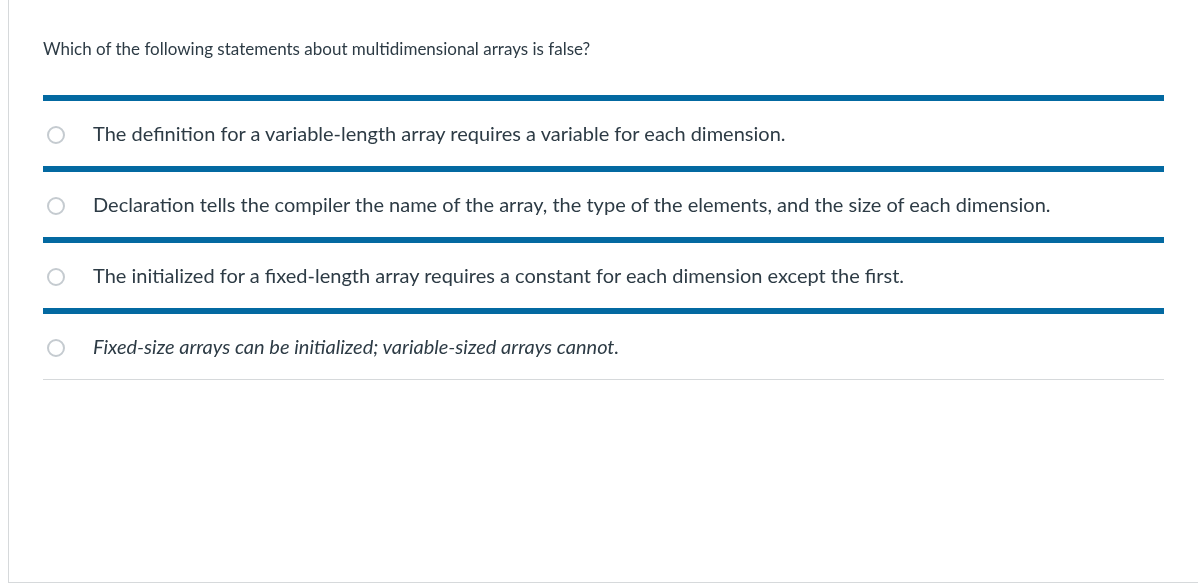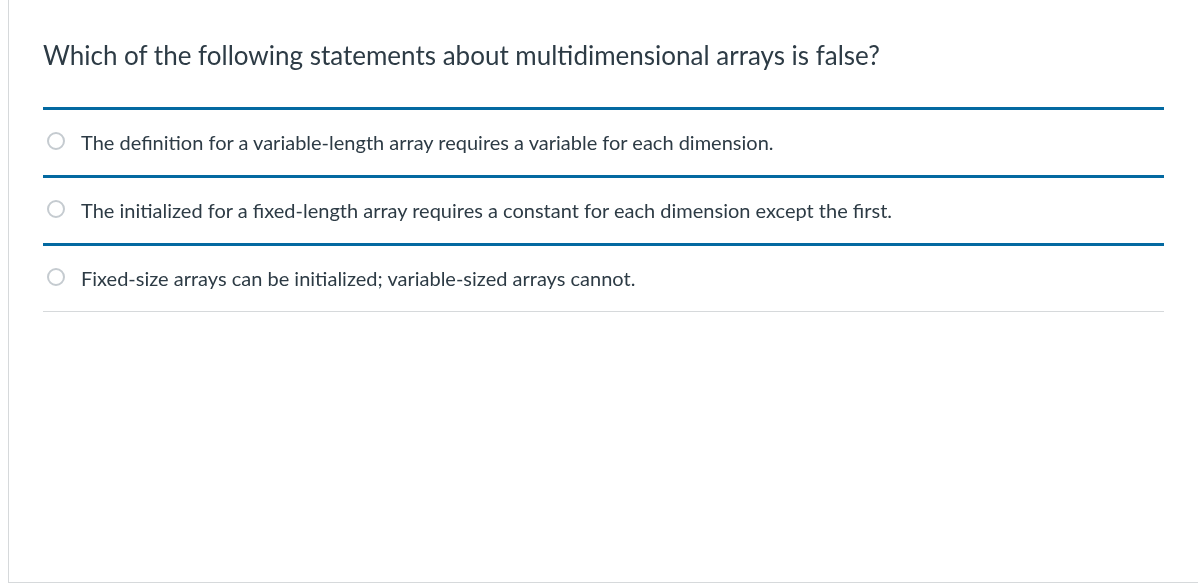--- a/index.html
+++ b/index.html
@@ -17,38 +17,40 @@
     .question-card {
       border: 1px solid #d6d9db;
       border-top: none;
       border-right: none;
       margin: 0 2px 0 8px;
       height: 583px;
       padding: 0;
       background: #fff;
     }
     .question-text {
-      font-size: 26px;
+      font-size: 17px;
       color: #2d3b45;
       padding: 38px 34px 34px 34px;
       line-height: 1.35;
       font-weight: 400;
     }
     .options-list {
       padding: 0 34px 20px 34px;
     }
     .option-row {
       display: flex;
-      align-items: flex-start;
+      align-items: center;
       padding: 18px 0 18px 4px;
-      border-top: 3px solid #0369a1;
+      border-top: 6px solid #0369a1;
       cursor: pointer;
+      gap: 12px;
     }
     .option-row:last-child {
       border-bottom: 1px solid #d6d9db;
+      font-style: italic;
     }
     .radio-circle {
       flex-shrink: 0;
       width: 18px;
       height: 18px;
       border: 2px solid #c5cbd0;
       border-radius: 50%;
       background: #fff;
       margin-top: 4px;
       margin-right: 16px;
@@ -65,20 +67,24 @@
 
 <div class="question-card">
   <div class="question-text">Which of the following statements about multidimensional arrays is false?</div>
   <div class="options-list">
     <label class="option-row">
       <span class="radio-circle"></span>
       <span class="option-label">The definition for a variable-length array requires a variable for each dimension.</span>
     </label>
     <label class="option-row">
       <span class="radio-circle"></span>
+      <span class="option-label">Declaration tells the compiler the name of the array, the type of the elements, and the size of each dimension.</span>
+    </label>
+    <label class="option-row">
+      <span class="radio-circle"></span>
       <span class="option-label">The initialized for a fixed-length array requires a constant for each dimension except the first.</span>
     </label>
     <label class="option-row">
       <span class="radio-circle"></span>
       <span class="option-label">Fixed-size arrays can be initialized; variable-sized arrays cannot.</span>
     </label>
   </div>
 </div>
 
 </body></html>

